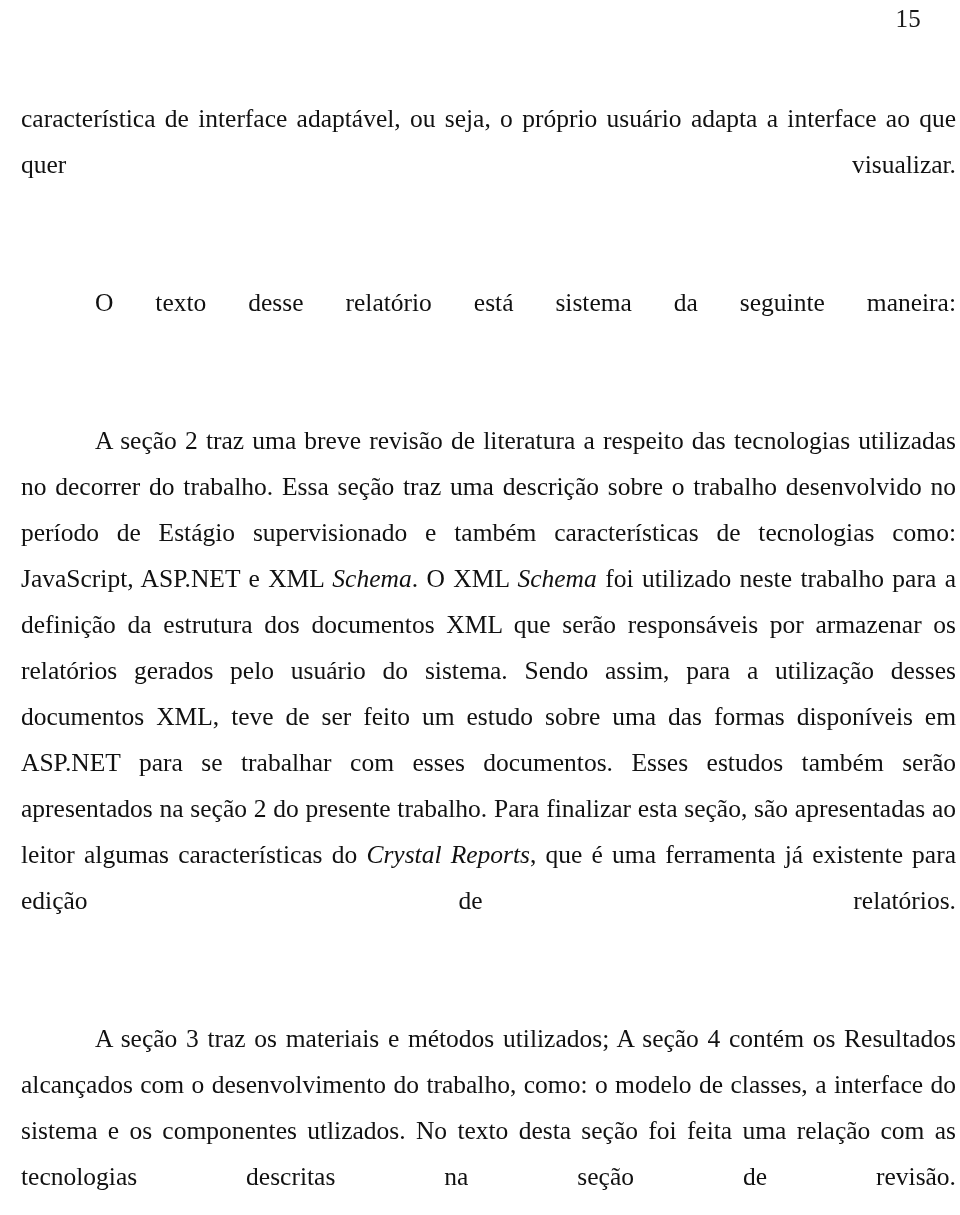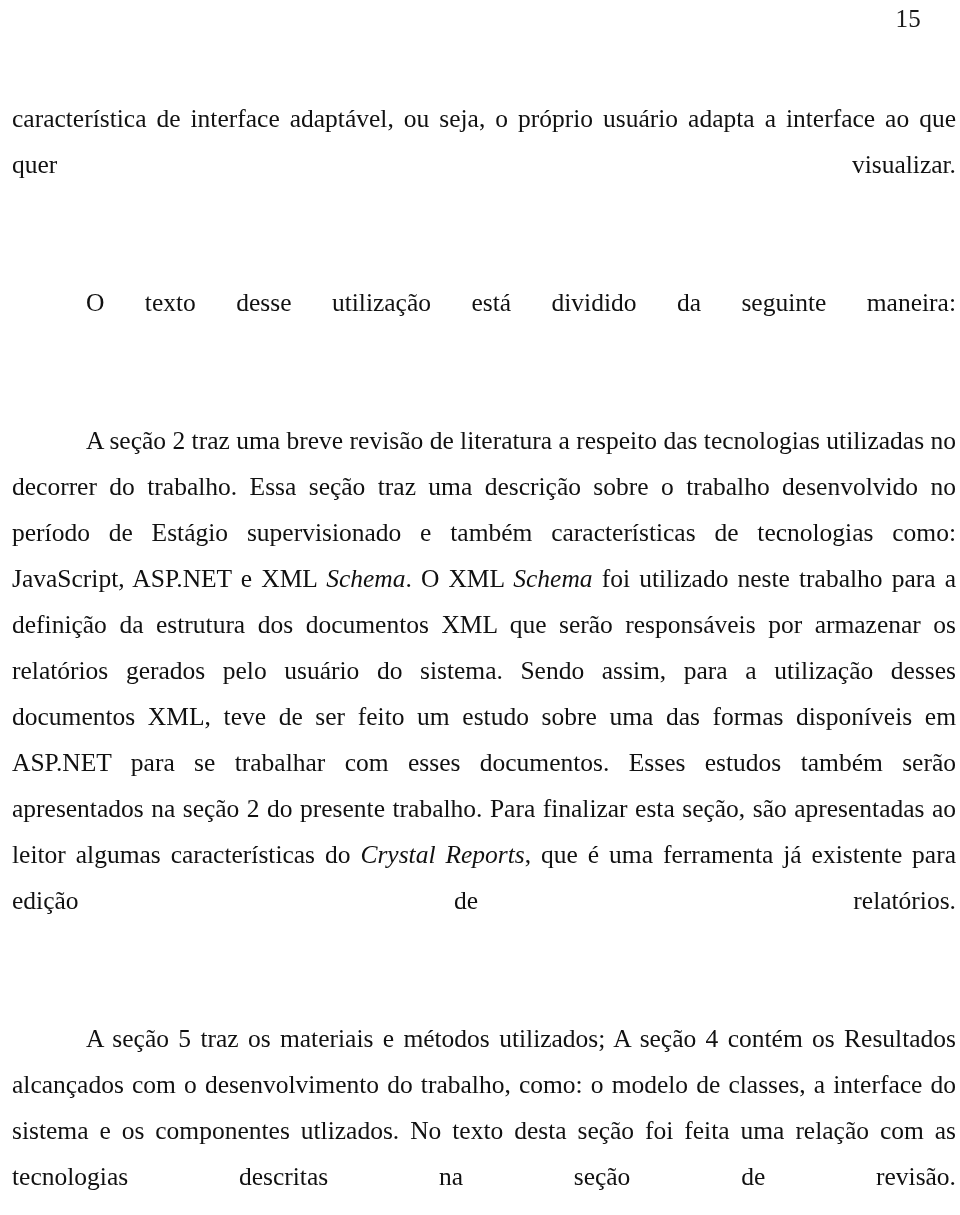--- a/index.html
+++ b/index.html
@@ -35,21 +35,21 @@
 
   
   .body-column {
     position: absolute;
     left: 4px;
     top: 96px;
     width: 952px;
   }
 
   p.para {
-    margin: 0 0 0 8px;
+    margin: 0 0 0 17px;
     font-size: 25.5px;
     line-height: 46px;
     text-align: justify;
     text-justify: inter-word;
     color: #111111;
     -webkit-font-smoothing: antialiased;
   }
   p.para + p.para {
     margin-top: 46px;      
   }
@@ -72,18 +72,18 @@
 </head>
 <body>
 
 <div class="page">
 
   <div class="page-number">15</div>
 
   <div class="body-column">
 
   <p class="para"><span>característica de interface adaptável, ou seja, o próprio usuário adapta a interface ao que quer visualizar.</span></p>
-      <p class="para indent"><span>O texto desse utilização está dividido da seguinte maneira:</span></p>
+      <p class="para indent"><span>O texto desse relatório está sistema da seguinte maneira:</span></p>
       <p class="para indent"><span>A seção 2 traz uma breve revisão de literatura a respeito das tecnologias utilizadas no decorrer do trabalho. Essa seção traz uma descrição sobre o trabalho desenvolvido no período de Estágio supervisionado e também características de tecnologias como: JavaScript, ASP.NET e XML </span><em class="title-italic">Schema</em><span>. O XML </span><em class="title-italic">Schema</em><span> foi utilizado neste trabalho para a definição da estrutura dos documentos XML que serão responsáveis por armazenar os relatórios gerados pelo usuário do sistema. Sendo assim, para a utilização desses documentos XML, teve de ser feito um estudo sobre uma das formas disponíveis em ASP.NET para se trabalhar com esses documentos. Esses estudos também serão apresentados na seção 2 do presente trabalho. Para finalizar esta seção, são apresentadas ao leitor algumas características do </span><em class="title-italic">Crystal Reports</em><span>, que é uma ferramenta já existente para edição de relatórios.</span></p>
-      <p class="para indent"><span>A seção 5 traz os materiais e métodos utilizados; A seção 4 contém os Resultados alcançados com o desenvolvimento do trabalho, como: o modelo de classes, a interface do sistema e os componentes utlizados. No texto desta seção foi feita uma relação com as tecnologias descritas na seção de revisão.</span></p>
+      <p class="para indent"><span>A seção 3 traz os materiais e métodos utilizados; A seção 4 contém os Resultados alcançados com o desenvolvimento do trabalho, como: o modelo de classes, a interface do sistema e os componentes utlizados. No texto desta seção foi feita uma relação com as tecnologias descritas na seção de revisão.</span></p>
     </div>
 
 </div>
 
 </body></html>

